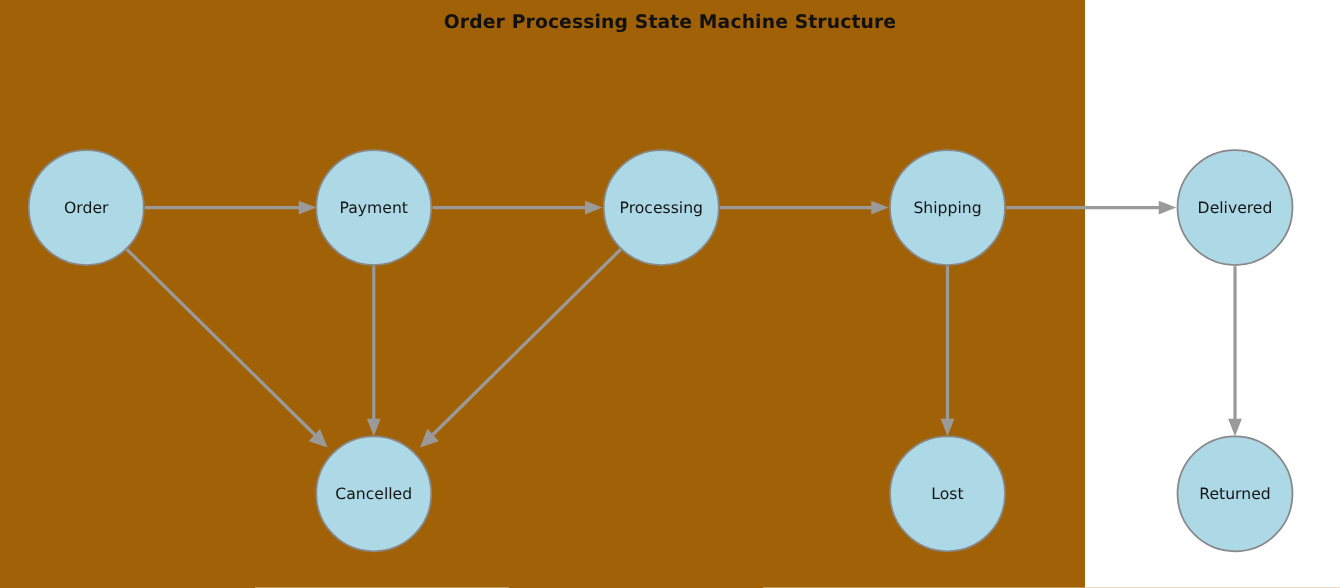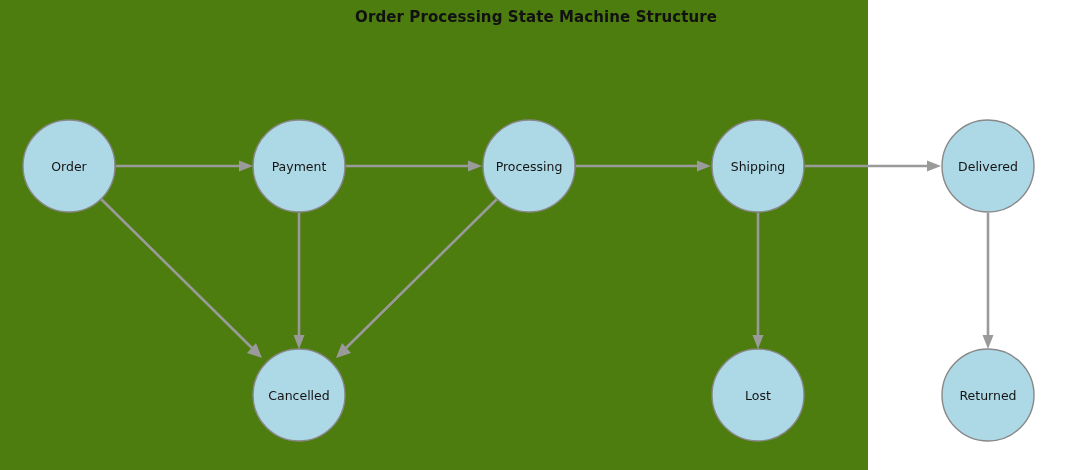--- a/index.html
+++ b/index.html
@@ -12,21 +12,21 @@
     width: 1072px;
     height: 470px;
     font-family: "DejaVu Sans", "Liberation Sans", sans-serif;
     overflow: hidden;
     position: relative;
   }
   #figure {
     position: relative;
     width: 868px;
     height: 470px;
-    background: #4d7c0f;
+    background: #a16207;
   }
   #figure-title {
     position: absolute;
     top: 0;
     left: 0;
     width: 1072px;
     text-align: center;
     font-size: 15px;
     font-weight: bold;
     color: #111111;

